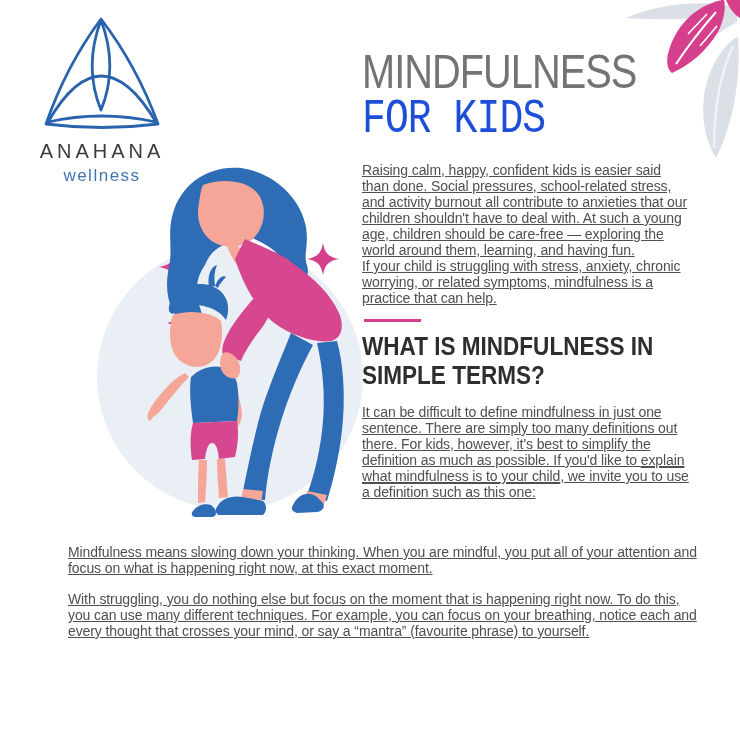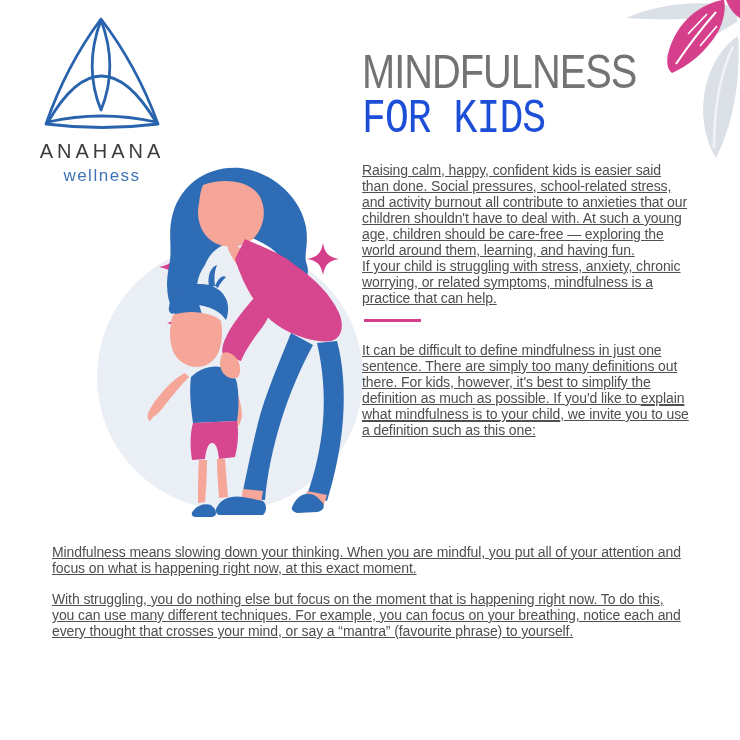--- a/index.html
+++ b/index.html
@@ -37,21 +37,21 @@
 
   .section-divider { width:57px; height:3px; background:#d63f8c; margin:13px 0 0 2px; }
 
   .section-heading { margin-top:10px; font-size:23px; line-height:26px; color:#2e2e2e; letter-spacing:0; }
   .section-heading > span { display:inline-block; transform:scale(0.98,1.1); transform-origin:0 0; }
 
   .section-body { margin-top:20px; }
   .inline-link { color:#4f4f4f; text-decoration:underline; text-underline-offset:2px; cursor:pointer; }
 
   
-  .definition-block { position:absolute; left:52px; top:544px; width:630px; z-index:3; }
+  .definition-block { position:absolute; left:68px; top:544px; width:630px; z-index:3; }
   .definition-block p { margin-bottom:15px; }
 </style>
 </head>
 <body>
 
 <svg class="decor" width="130" height="170" viewBox="0 0 130 170">
 
   <path d="M122,6 C88,0 48,4 16,18 C48,20 90,20 122,15 Z" fill="#dbe0e6"></path>
   <path d="M127,8 C103,18 76,36 54,58 C82,49 107,34 127,22 Z" fill="#dbe0e6"></path>
   <path d="M128,36 C110,48 98,70 94,96 C91,120 96,142 106,158 C116,138 124,112 127,84 C129,66 129,50 128,36 Z" fill="#dbe0e6"></path>
@@ -148,20 +148,21 @@
 
 <div class="right-col">
   <div class="headline-line headline-pink"><span>MINDFULNESS</span></div>
   <div class="headline-line headline-blue"><span>FOR KIDS</span></div>
 
   <p class="body-text intro-p1">Raising calm, happy, confident kids is easier said than done. Social pressures, school-related stress, and activity burnout all contribute to anxieties that our children shouldn't have to deal with. At such a young age, children should be care-free — exploring the world around them, learning, and having fun.</p>
   <p class="body-text intro-p2">If your child is struggling with stress, anxiety, chronic worrying, or related symptoms, mindfulness is a practice that can help.</p>
 
   <div class="section-divider"></div>
 
+  <h2 class="section-heading"><span>WHAT IS MINDFULNESS IN SIMPLE TERMS?</span></h2>
 
   <p class="body-text section-body"><span>It can be difficult to define mindfulness in just one sentence. There are simply too many definitions out there. For kids, however, it's best to simplify the definition as much as possible. If you'd like to </span><span class="inline-link">explain what mindfulness is to your child</span><span>, we invite you to use a definition such as this one:</span></p>
 </div>
 
 <div class="definition-block body-text">
   <p>Mindfulness means slowing down your thinking. When you are mindful, you put all of your attention and focus on what is happening right now, at this exact moment.</p>
   <p>With struggling, you do nothing else but focus on the moment that is happening right now. To do this, you can use many different techniques. For example, you can focus on your breathing, notice each and every thought that crosses your mind, or say a “mantra” (favourite phrase) to yourself.</p>
 </div>
 
 </body></html>

